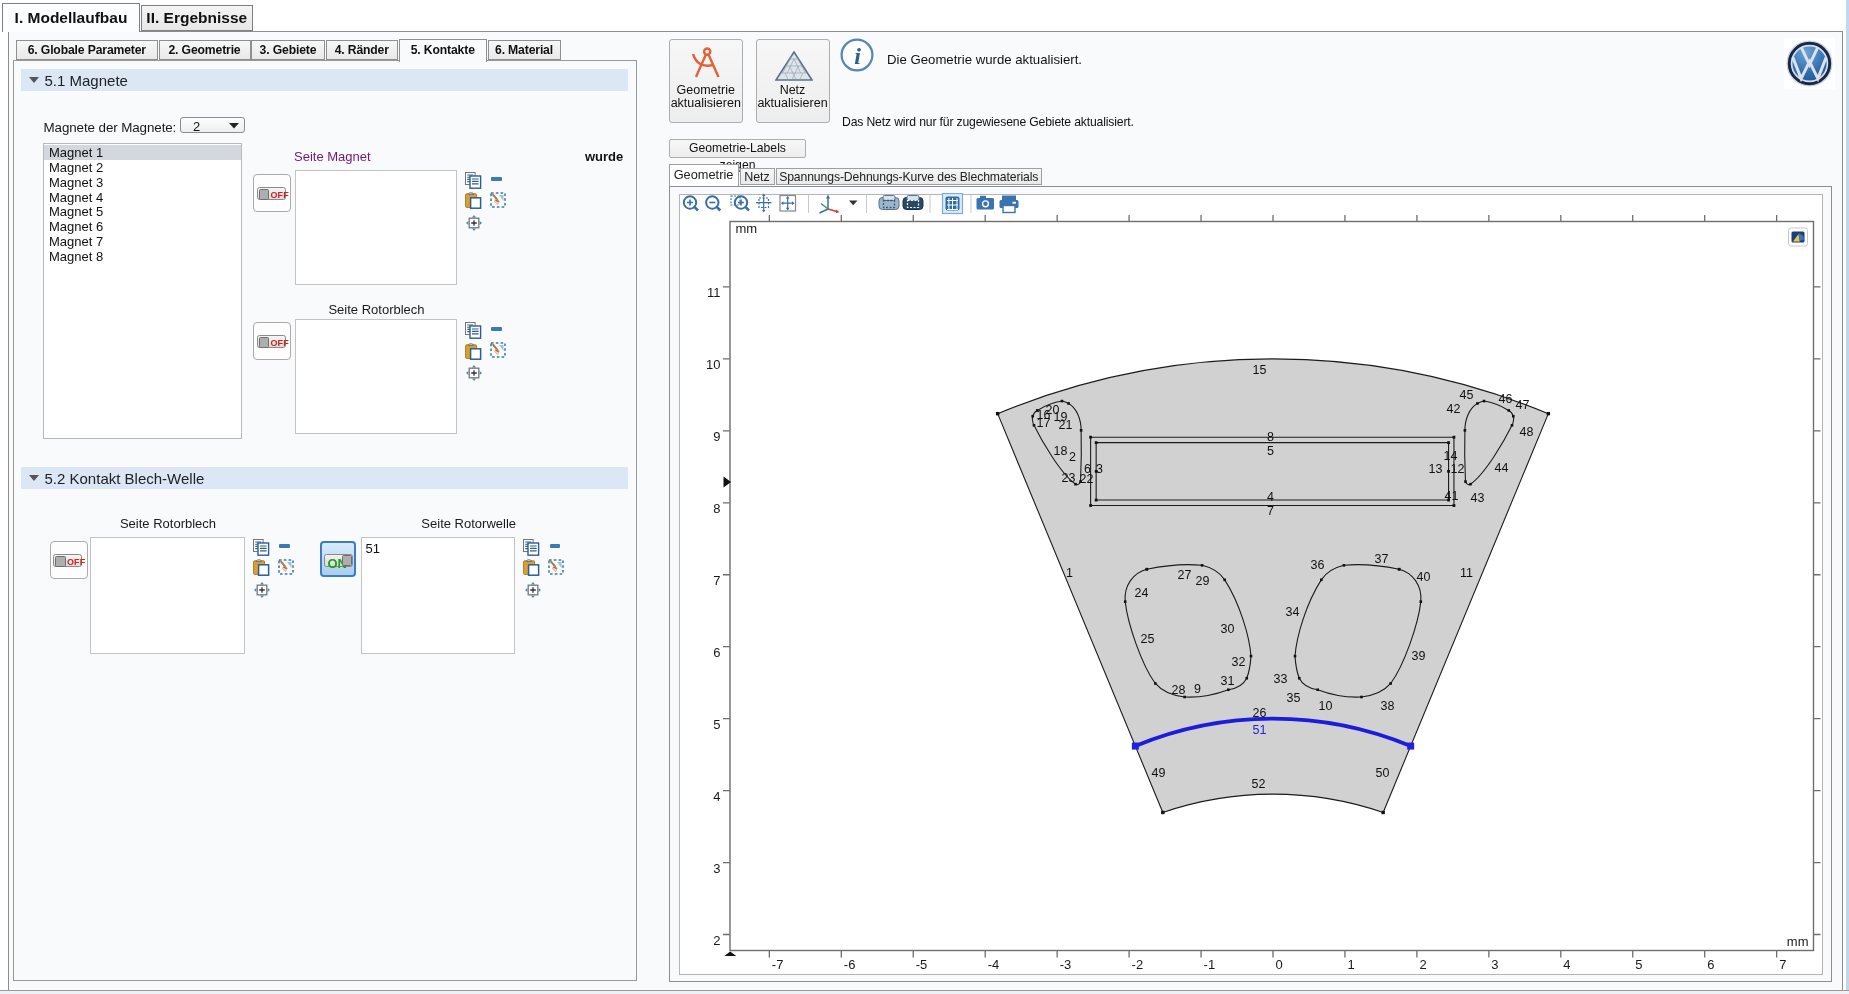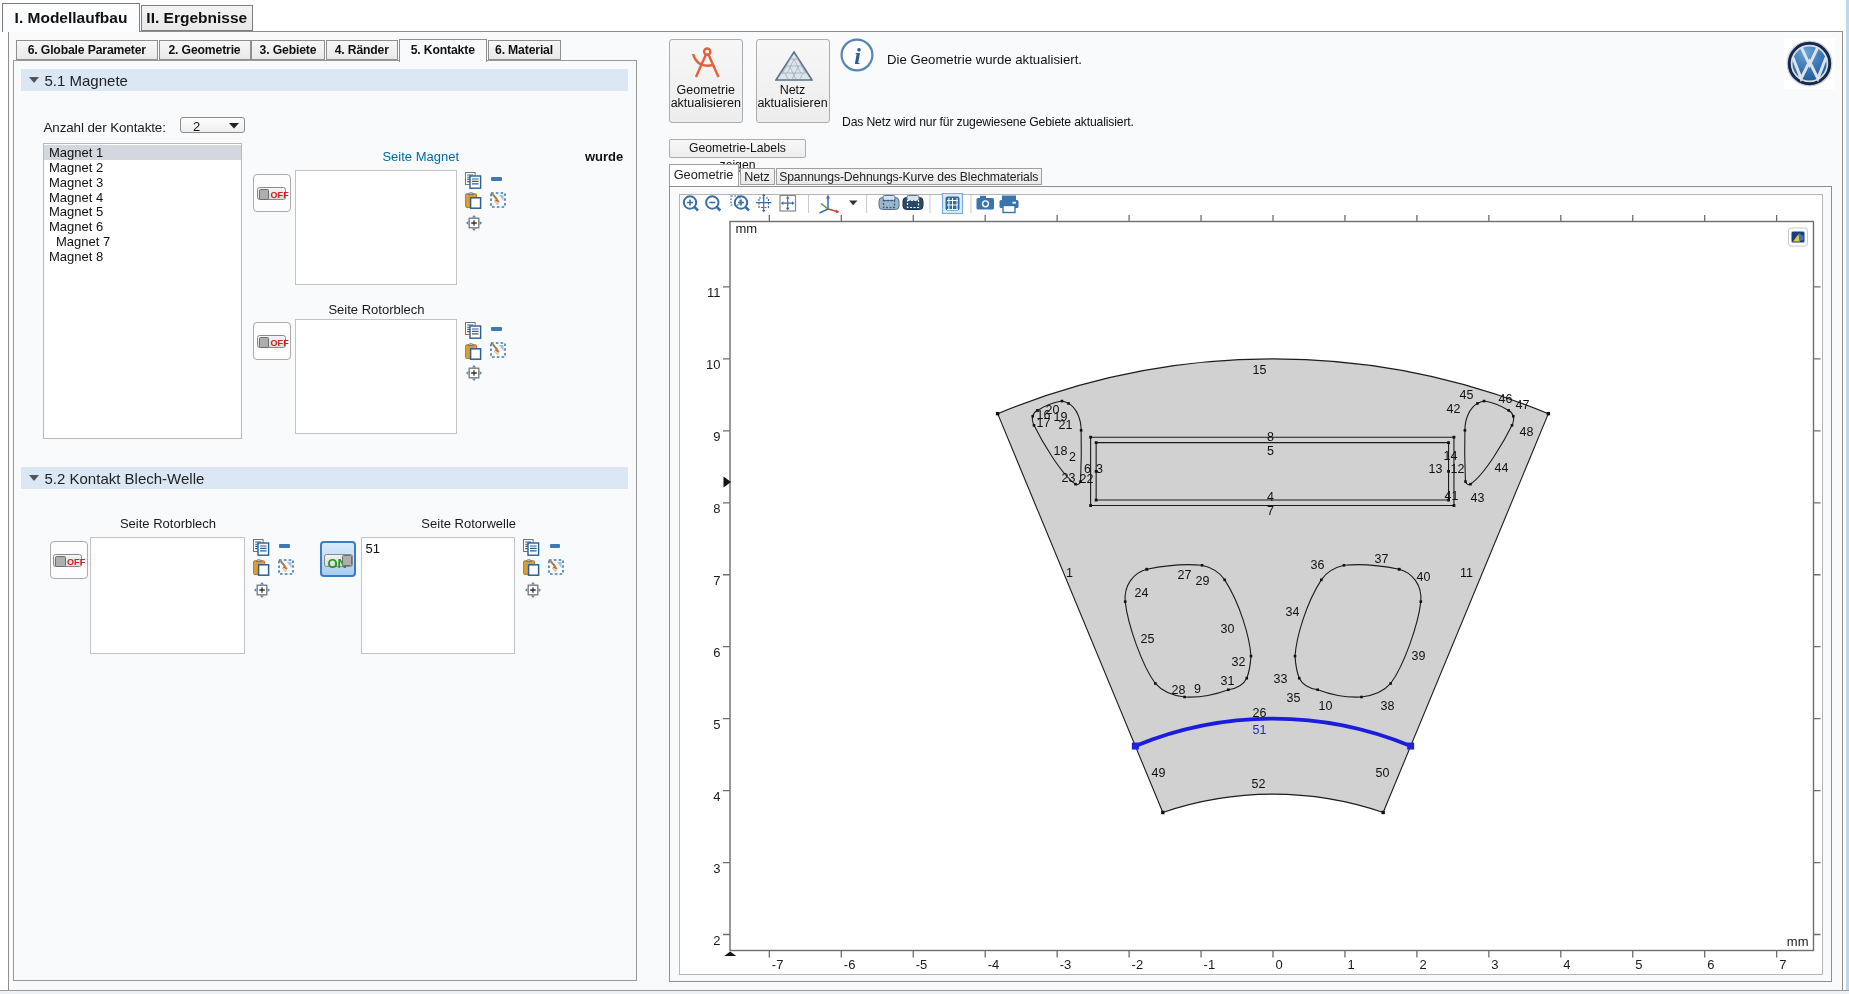--- a/index.html
+++ b/index.html
@@ -24,40 +24,40 @@
 <div class="subtab" style="left:325.5px;width:72.5px">4. Ränder</div>
 <div class="subtab" style="left:398.5px;top:38.5px;width:88.5px;height:23px;background:#f8fafc;border-bottom:none;line-height:20px;z-index:4">5. Kontakte</div>
 <div class="subtab" style="left:487.5px;width:73px">6. Material</div>
 <div class="abs" style="left:13px;top:60px;width:623.5px;height:920.5px;border:1.2px solid #989898;background:#f8fafc;z-index:2"></div>
 <div class="abs" style="left:651.5px;top:42px;width:1.2px;height:936px;background:#d9d9d9"></div>
 <div class="abs" style="left:0;top:0;width:1849px;height:994px;z-index:4">
     <div class="sechdr" style="left:21px;top:69px;width:607px">
       <span class="tri"></span>
       <span class="shtxt">5.1 Magnete</span>
     </div>
-    <div style="position:absolute;left:43.5px;top:120px;width:140px;white-space:nowrap;font-family:'Liberation Sans',sans-serif;font-size:13.4px;letter-spacing:-0.1px;color:#1a1a1a">Anzahl der Kontakte:</div>
+    <div style="position:absolute;left:43.5px;top:120px;width:140px;white-space:nowrap;font-family:'Liberation Sans',sans-serif;font-size:13.4px;letter-spacing:-0.1px;color:#1a1a1a">Magnete der Magnete:</div>
     <div style="position:absolute;left:180px;top:116.5px;width:64.5px;height:16px;background:linear-gradient(#fdfdfd,#eee);border:1px solid #8c8c8c;border-radius:3px">
       <div style="position:absolute;left:12px;top:1px;font-family:'Liberation Sans',sans-serif;font-size:13px;color:#111">2</div>
       <svg style="position:absolute;right:4.5px;top:5px" width="10" height="6" viewBox="0 0 10 6">
         <polygon points="0,0 10,0 5,5.6" fill="#222"></polygon>
       </svg>
     </div>
     <div style="position:absolute;left:43px;top:143px;width:199px;height:296px;background:#fff;border:1px solid #b9b9b9;overflow:hidden">
       <div style="padding-top:1px">
         <div style="height:14.85px;font-family:'Liberation Sans',sans-serif;font-size:13px;color:#111;padding-left:5px;background:#d3d8de;">Magnet&nbsp;1</div>
         <div style="height:14.85px;font-family:'Liberation Sans',sans-serif;font-size:13px;color:#111;padding-left:5px;">Magnet&nbsp;2</div>
         <div style="height:14.85px;font-family:'Liberation Sans',sans-serif;font-size:13px;color:#111;padding-left:5px;">Magnet&nbsp;3</div>
         <div style="height:14.85px;font-family:'Liberation Sans',sans-serif;font-size:13px;color:#111;padding-left:5px;">Magnet&nbsp;4</div>
         <div style="height:14.85px;font-family:'Liberation Sans',sans-serif;font-size:13px;color:#111;padding-left:5px;">Magnet&nbsp;5</div>
         <div style="height:14.85px;font-family:'Liberation Sans',sans-serif;font-size:13px;color:#111;padding-left:5px;">Magnet&nbsp;6</div>
-        <div style="height:14.85px;font-family:'Liberation Sans',sans-serif;font-size:13px;color:#111;padding-left:5px;margin-left:7px;">Magnet&nbsp;7</div>
+        <div style="height:14.85px;font-family:'Liberation Sans',sans-serif;font-size:13px;color:#111;padding-left:5px;">Magnet&nbsp;7</div>
         <div style="height:14.85px;font-family:'Liberation Sans',sans-serif;font-size:13px;color:#111;padding-left:5px;">Magnet&nbsp;8</div>
       </div>
     </div>
-    <div style="position:absolute;left:294px;top:148.5px;width:165px;text-align:right;font-family:'Liberation Sans',sans-serif;font-size:13px;color:#0369a1">Seite Magnet</div>
+    <div style="position:absolute;left:294px;top:148.5px;width:165px;text-align:left;font-family:'Liberation Sans',sans-serif;font-size:13px;color:#701a75">Seite Magnet</div>
     <div style="position:absolute;left:585px;top:148.5px;font-family:'Liberation Sans',sans-serif;font-size:13px;font-weight:bold;color:#111">wurde</div>
     <div style="position:absolute;left:253px;top:174px;width:38px;height:38px;background:#fdfdfd;border:1px solid #ababab;border-radius:4px">
       <div style="position:absolute;left:2.5px;top:12px;width:29px;height:13px;border:1px solid #8a8a8a;border-radius:2.5px;background:linear-gradient(#f5f5f5,#dcdcdc)">
         <div style="position:absolute;left:1px;top:0.8px;width:10.5px;height:11px;background:#aeaeae;border:1px solid #6e6e6e;border-radius:1.5px"></div>
         <div style="position:absolute;left:13px;top:1.5px;width:24px;white-space:nowrap;font-family:'Liberation Sans',sans-serif;font-size:9px;font-weight:bold;color:#c22;letter-spacing:0.1px">OFF</div>
       </div>
     </div>
     <div style="position:absolute;left:294.5px;top:170px;width:162.5px;height:115px;background:#fff;border:1px solid #c3c3c3"></div>
     <svg style="position:absolute;left:464.5px;top:171.5px" width="17" height="17" viewBox="0 0 17 17">
       <rect x="0.5" y="0.5" width="9.6" height="12" fill="#fff" stroke="#757575"></rect>

